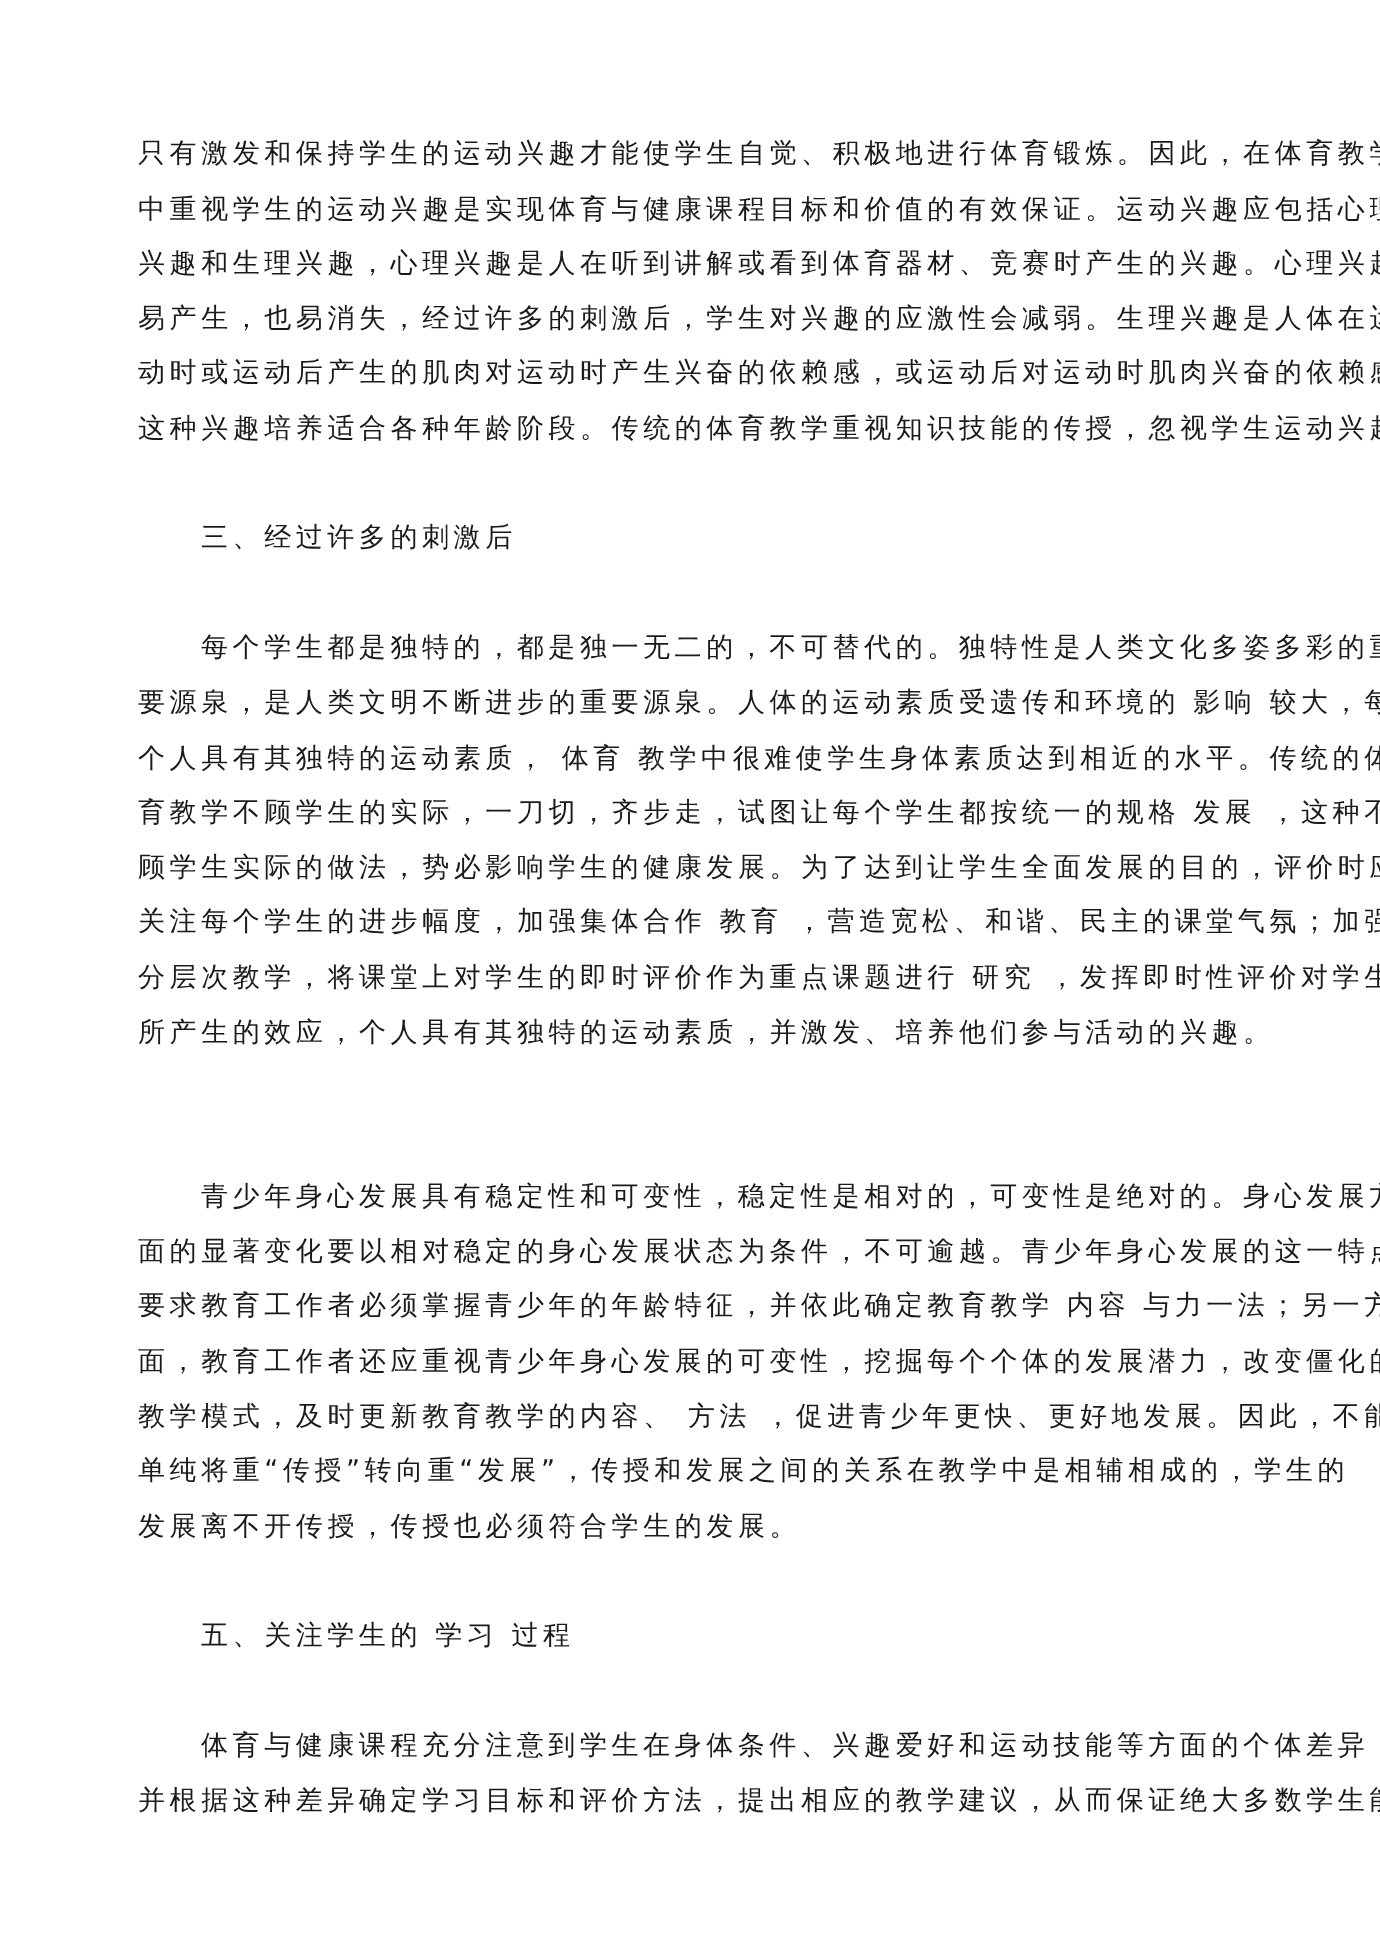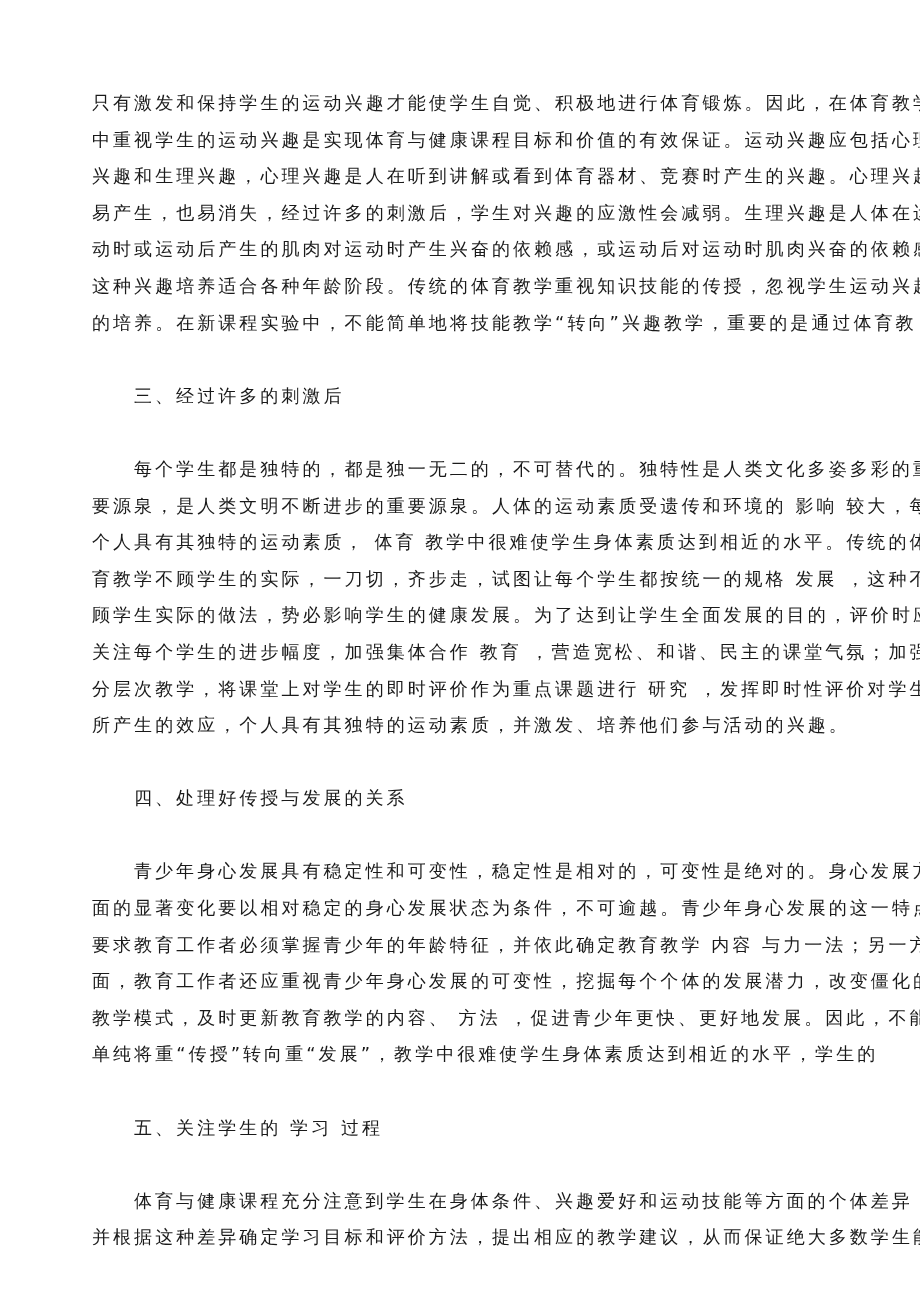--- a/index.html
+++ b/index.html
@@ -44,21 +44,20 @@
 
 <div class="page">
 
   <div class="paragraph">
     <div class="line">只有激发和保持学生的运动兴趣才能使学生自觉、积极地进行体育锻炼。因此，在体育教学</div>
     <div class="line">中重视学生的运动兴趣是实现体育与健康课程目标和价值的有效保证。运动兴趣应包括心理</div>
     <div class="line">兴趣和生理兴趣，心理兴趣是人在听到讲解或看到体育器材、竞赛时产生的兴趣。心理兴趣</div>
     <div class="line">易产生，也易消失，经过许多的刺激后，学生对兴趣的应激性会减弱。生理兴趣是人体在运</div>
     <div class="line">动时或运动后产生的肌肉对运动时产生兴奋的依赖感，或运动后对运动时肌肉兴奋的依赖感。</div>
     <div class="line">这种兴趣培养适合各种年龄阶段。传统的体育教学重视知识技能的传授，忽视学生运动兴趣</div>
-    <div class="line">的培养。在新课程实验中，不能简单地将技能教学“转向”兴趣教学，重要的是通过体育教</div>
   </div>
 
   <div class="gap"></div>
 
   <div class="line heading">三、经过许多的刺激后</div>
 
   <div class="gap"></div>
 
   <div class="paragraph">
     <div class="line indent">每个学生都是独特的，都是独一无二的，不可替代的。独特性是人类文化多姿多彩的重</div>
@@ -66,31 +65,31 @@
     <div class="line">个人具有其独特的运动素质， 体育 教学中很难使学生身体素质达到相近的水平。传统的体</div>
     <div class="line">育教学不顾学生的实际，一刀切，齐步走，试图让每个学生都按统一的规格 发展 ，这种不</div>
     <div class="line">顾学生实际的做法，势必影响学生的健康发展。为了达到让学生全面发展的目的，评价时应</div>
     <div class="line">关注每个学生的进步幅度，加强集体合作 教育 ，营造宽松、和谐、民主的课堂气氛；加强</div>
     <div class="line">分层次教学，将课堂上对学生的即时评价作为重点课题进行 研究 ，发挥即时性评价对学生</div>
     <div class="line">所产生的效应，个人具有其独特的运动素质，并激发、培养他们参与活动的兴趣。</div>
   </div>
 
   <div class="gap"></div>
 
-  <div class="line heading">四、处理好传授与发展的关系</div>
 
   <div class="gap"></div>
 
   <div class="paragraph">
     <div class="line indent">青少年身心发展具有稳定性和可变性，稳定性是相对的，可变性是绝对的。身心发展方</div>
     <div class="line">面的显著变化要以相对稳定的身心发展状态为条件，不可逾越。青少年身心发展的这一特点</div>
     <div class="line">要求教育工作者必须掌握青少年的年龄特征，并依此确定教育教学 内容 与力一法；另一方</div>
     <div class="line">面，教育工作者还应重视青少年身心发展的可变性，挖掘每个个体的发展潜力，改变僵化的</div>
     <div class="line">教学模式，及时更新教育教学的内容、 方法 ，促进青少年更快、更好地发展。因此，不能</div>
-    <div class="line">单纯将重“传授”转向重“发展”，教学中很难使学生身体素质达到相近的水平，学生的</div>
+    <div class="line">单纯将重“传授”转向重“发展”，传授和发展之间的关系在教学中是相辅相成的，学生的</div>
+    <div class="line">发展离不开传授，传授也必须符合学生的发展。</div>
   </div>
 
   <div class="gap"></div>
 
   <div class="line heading">五、关注学生的 学习 过程</div>
 
   <div class="gap"></div>
 
   <div class="paragraph">
     <div class="line indent">体育与健康课程充分注意到学生在身体条件、兴趣爱好和运动技能等方面的个体差异，</div>

